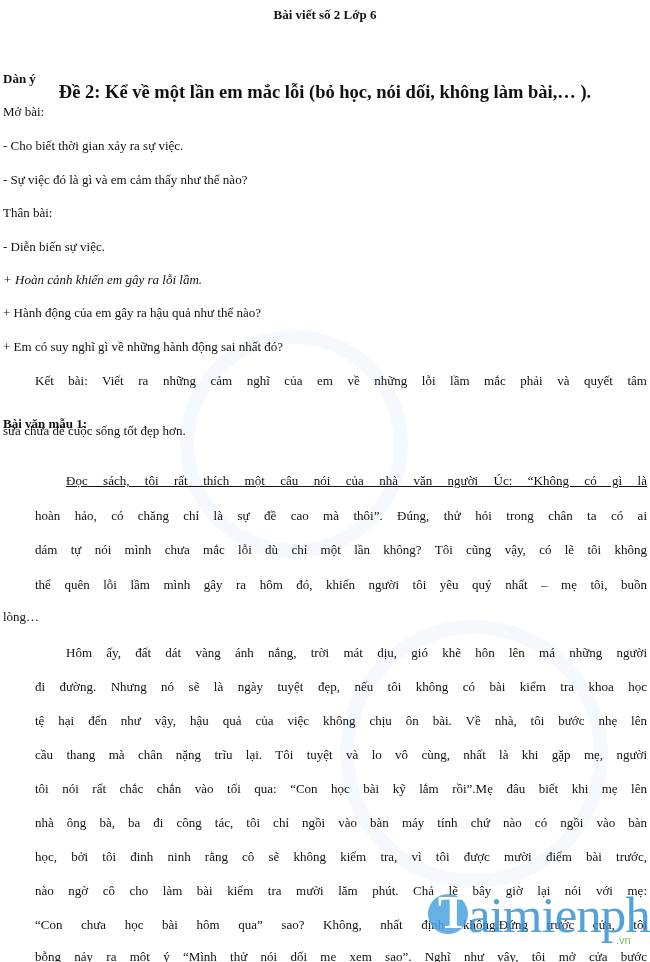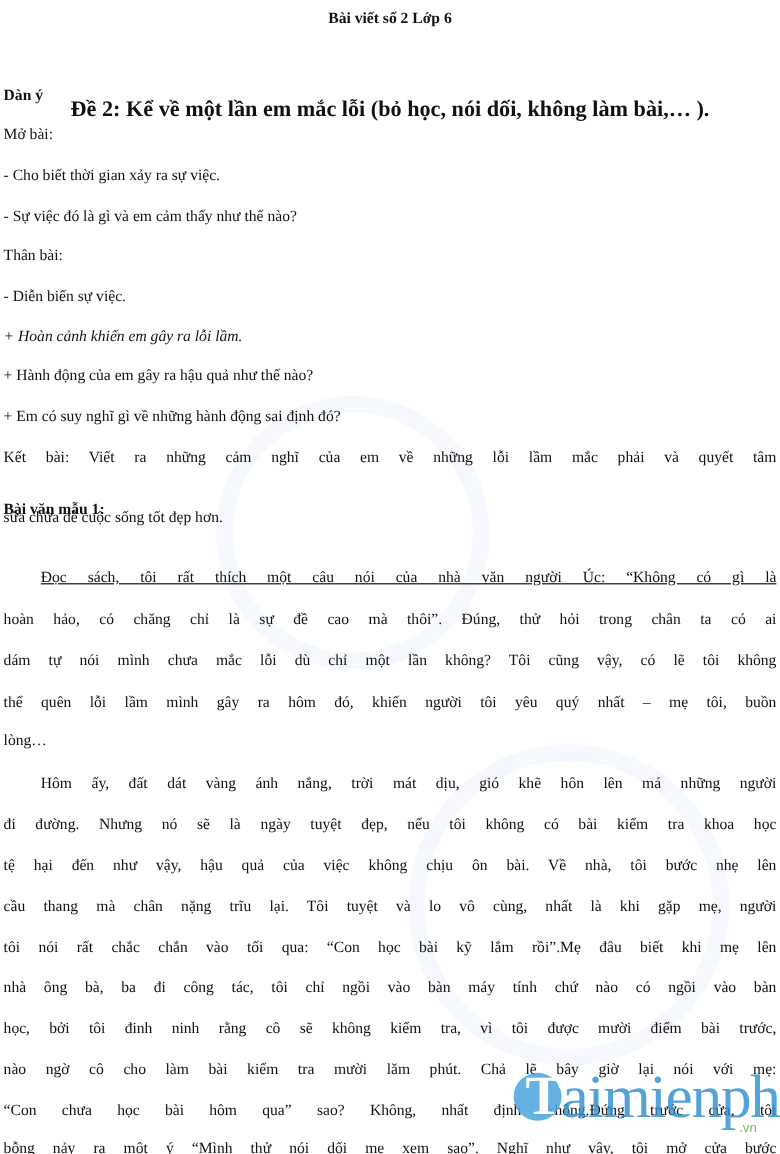--- a/index.html
+++ b/index.html
@@ -28,20 +28,21 @@
       right: 3px;
       font-size: 13px;
       line-height: 22px;
       white-space: nowrap;
     }
     .bold { font-weight: bold; }
     .center { text-align: center; left: 0; right: 0; }
     .just {
       text-align: justify;
       text-align-last: justify;
+      margin-left: 32px;
     }
     .indent { left: 34px; }
     .watermark {
       position: absolute;
       left: 420px;
       top: 890px;
       width: 230px;
       height: 60px;
       pointer-events: none;
     }
@@ -105,21 +106,21 @@
   <div class="line bold" style="top:68px;">Dàn ý</div>
 
   <div class="line" style="top:101px;">Mở bài:</div>
   <div class="line" style="top:135px;">- Cho biết thời gian xảy ra sự việc.</div>
   <div class="line" style="top:169px;">- Sự việc đó là gì và em cảm thấy như thế nào?</div>
 
   <div class="line" style="top:202px;">Thân bài:</div>
   <div class="line" style="top:236px;">- Diễn biến sự việc.</div>
   <div class="line" style="top:269px;font-style:italic;">+ Hoàn cảnh khiến em gây ra lỗi lầm.</div>
   <div class="line" style="top:302px;">+ Hành động của em gây ra hậu quả như thế nào?</div>
-  <div class="line" style="top:336px;">+ Em có suy nghĩ gì về những hành động sai định đó?</div>
+  <div class="line" style="top:336px;">+ Em có suy nghĩ gì về những hành động sai nhất đó?</div>
 
   <div class="line just" style="top:370px;">Kết bài: Viết ra những cảm nghĩ của em về những lỗi lầm mắc phải và quyết tâm</div>
   <div class="line" style="top:420px;">sửa chữa để cuộc sống tốt đẹp hơn.</div>
 
   <div class="line bold" style="top:413px;">Bài văn mẫu 1:</div>
 
   <div class="line just indent" style="top:470px;text-decoration:underline;">Đọc sách, tôi rất thích một câu nói của nhà văn người Úc: “Không có gì là</div>
   <div class="line just" style="top:505px;">hoàn hảo, có chăng chỉ là sự đề cao mà thôi”. Đúng, thử hỏi trong chân ta có ai</div>
   <div class="line just" style="top:539px;">dám tự nói mình chưa mắc lỗi dù chỉ một lần không? Tôi cũng vậy, có lẽ tôi không</div>
   <div class="line just" style="top:574px;">thể quên lỗi lầm mình gây ra hôm đó, khiến người tôi yêu quý nhất – mẹ tôi, buồn</div>

